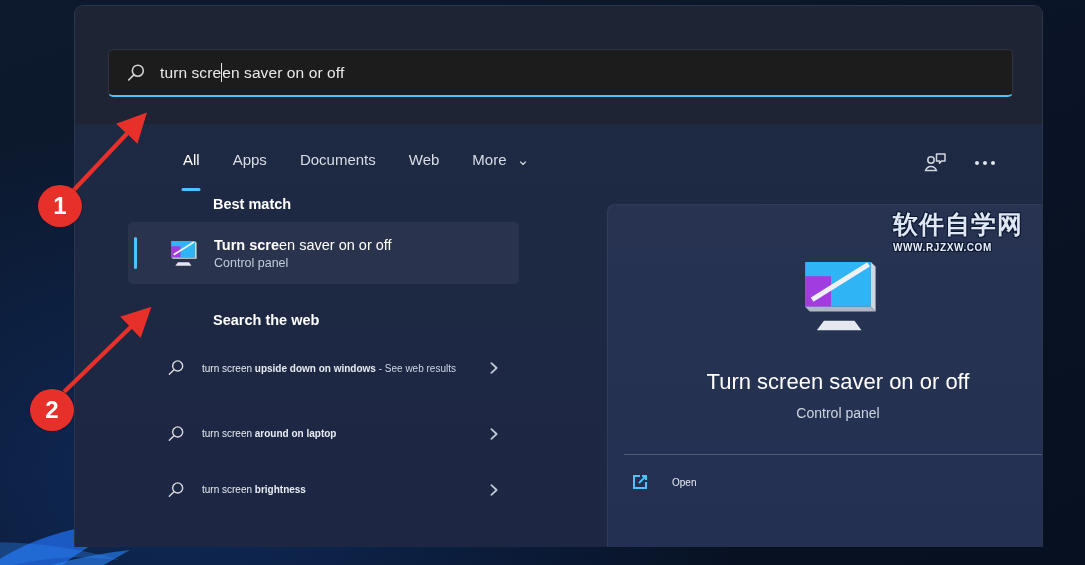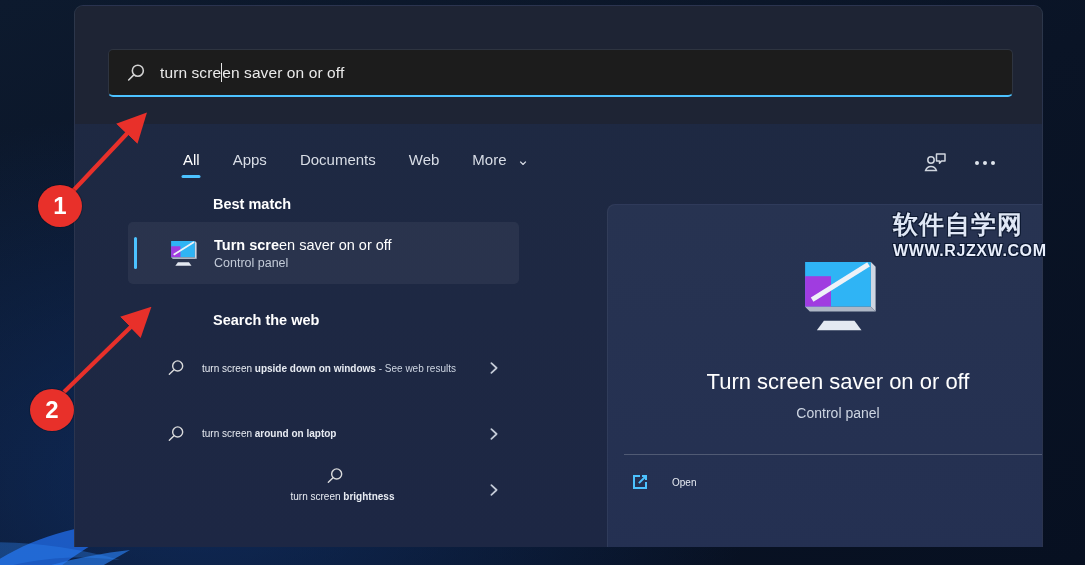--- a/index.html
+++ b/index.html
@@ -37,21 +37,21 @@
     border-bottom:2px solid #4cc2ff;
     border-radius:5px; display:flex; align-items:center; padding:0 16px;
   }
   .search-ico { width:22px; height:22px; flex:0 0 auto; margin-right:13px; opacity:.92; }
   .search-text { color:#eaeaea; font-size:15.5px; letter-spacing:.1px; position:relative; white-space:pre; }
   .caret { display:inline-block; width:1px; height:19px; background:#e6e6e6;
            vertical-align:-4px; margin:0 0px; }
 
   
   .tabs { position:absolute; left:108px; top:145px; display:flex; align-items:flex-start; gap:33px; }
-  .tab { position:relative; color:#d8dde6; font-size:15px; padding-bottom:10px; cursor:default; }
+  .tab { position:relative; color:#d8dde6; font-size:15px; padding-bottom:23px; cursor:default; }
   .tab.active { color:#ffffff; }
   .tab.active::after { content:""; position:absolute; left:50%; transform:translateX(-50%);
      bottom:0; width:19px; height:3px; border-radius:2px; background:#4cc2ff; }
   .tab .chev { display:inline-block; margin-left:6px; }
   .header-icons { position:absolute; right:47px; top:145px; display:flex; align-items:center; gap:28px; }
   .hicon { width:24px; height:24px; opacity:.92; }
   .dots { display:flex; gap:4px; align-items:center; }
   .dots i { width:4px; height:4px; border-radius:50%; background:#dfe4ec; display:block; }
 
   
@@ -92,21 +92,21 @@
   .open-row { display:flex; align-items:center; margin:17px 0 0 22px; }
   .open-ico { width:20px; height:20px; margin-right:22px; }
   .open-label { color:#e8ecf3; font-size:10px; }
 
   
   .watermark { position:absolute; left:893px; top:208px; width:150px; 
                user-select:none; }
   .wm-cn { font-size:25px; font-weight:bold; letter-spacing:1px; color:#dfe7f5;
            font-family:"DejaVu Sans", sans-serif;
            text-shadow:1px 1px 0 #0c1830, -1px 1px 0 #0c1830, 1px -1px 0 #0c1830, -1px -1px 0 #0c1830; }
-  .wm-en { font-size:16px; font-weight:bold; letter-spacing:.6px; color:#e8eefb;
+  .wm-en { font-size:10px; font-weight:bold; letter-spacing:.6px; color:#e8eefb;
            margin-top:1px;
            text-shadow:1px 1px 0 #0c1830, -1px 1px 0 #0c1830, 1px -1px 0 #0c1830, -1px -1px 0 #0c1830; }
 
   
   .anno { position:absolute; width:44px; height:42px; border-radius:50%;
     background:#e8302a; color:#fff; font-size:24px; font-weight:bold;
     display:flex; align-items:center; justify-content:center;
     box-shadow:0 0 0 1px rgba(0,0,0,.18); }
   .anno-svg { position:absolute; left:0; top:0; width:1085px; height:565px;
     pointer-events:none; }
@@ -205,21 +205,21 @@
         <svg class="row-ico" viewBox="0 0 24 24">
           <circle cx="14" cy="9.5" r="6" fill="none" stroke="#e3e3e3" stroke-width="1.7"></circle>
           <line x1="9.3" y1="14.3" x2="4" y2="19.6" stroke="#e3e3e3" stroke-width="1.7" stroke-linecap="round"></line>
         </svg>
         <div class="web-text"><span>turn screen </span><span class="bold">around on laptop</span></div>
         <svg class="chev-right" viewBox="0 0 16 16">
           <polyline points="5,2.5 11,8 5,13.5" fill="none" stroke="#e2e8f2" stroke-width="2" stroke-linecap="round" stroke-linejoin="round"></polyline>
         </svg>
       </div>
 
-      <div class="web-row" style="margin-top:9px;flex-direction:column;">
+      <div class="web-row" style="margin-top:9px;">
         <svg class="row-ico" viewBox="0 0 24 24">
           <circle cx="14" cy="9.5" r="6" fill="none" stroke="#e3e3e3" stroke-width="1.7"></circle>
           <line x1="9.3" y1="14.3" x2="4" y2="19.6" stroke="#e3e3e3" stroke-width="1.7" stroke-linecap="round"></line>
         </svg>
         <div class="web-text"><span>turn screen </span><span class="bold">brightness</span></div>
         <svg class="chev-right" viewBox="0 0 16 16">
           <polyline points="5,2.5 11,8 5,13.5" fill="none" stroke="#e2e8f2" stroke-width="2" stroke-linecap="round" stroke-linejoin="round"></polyline>
         </svg>
       </div>
     </div>

